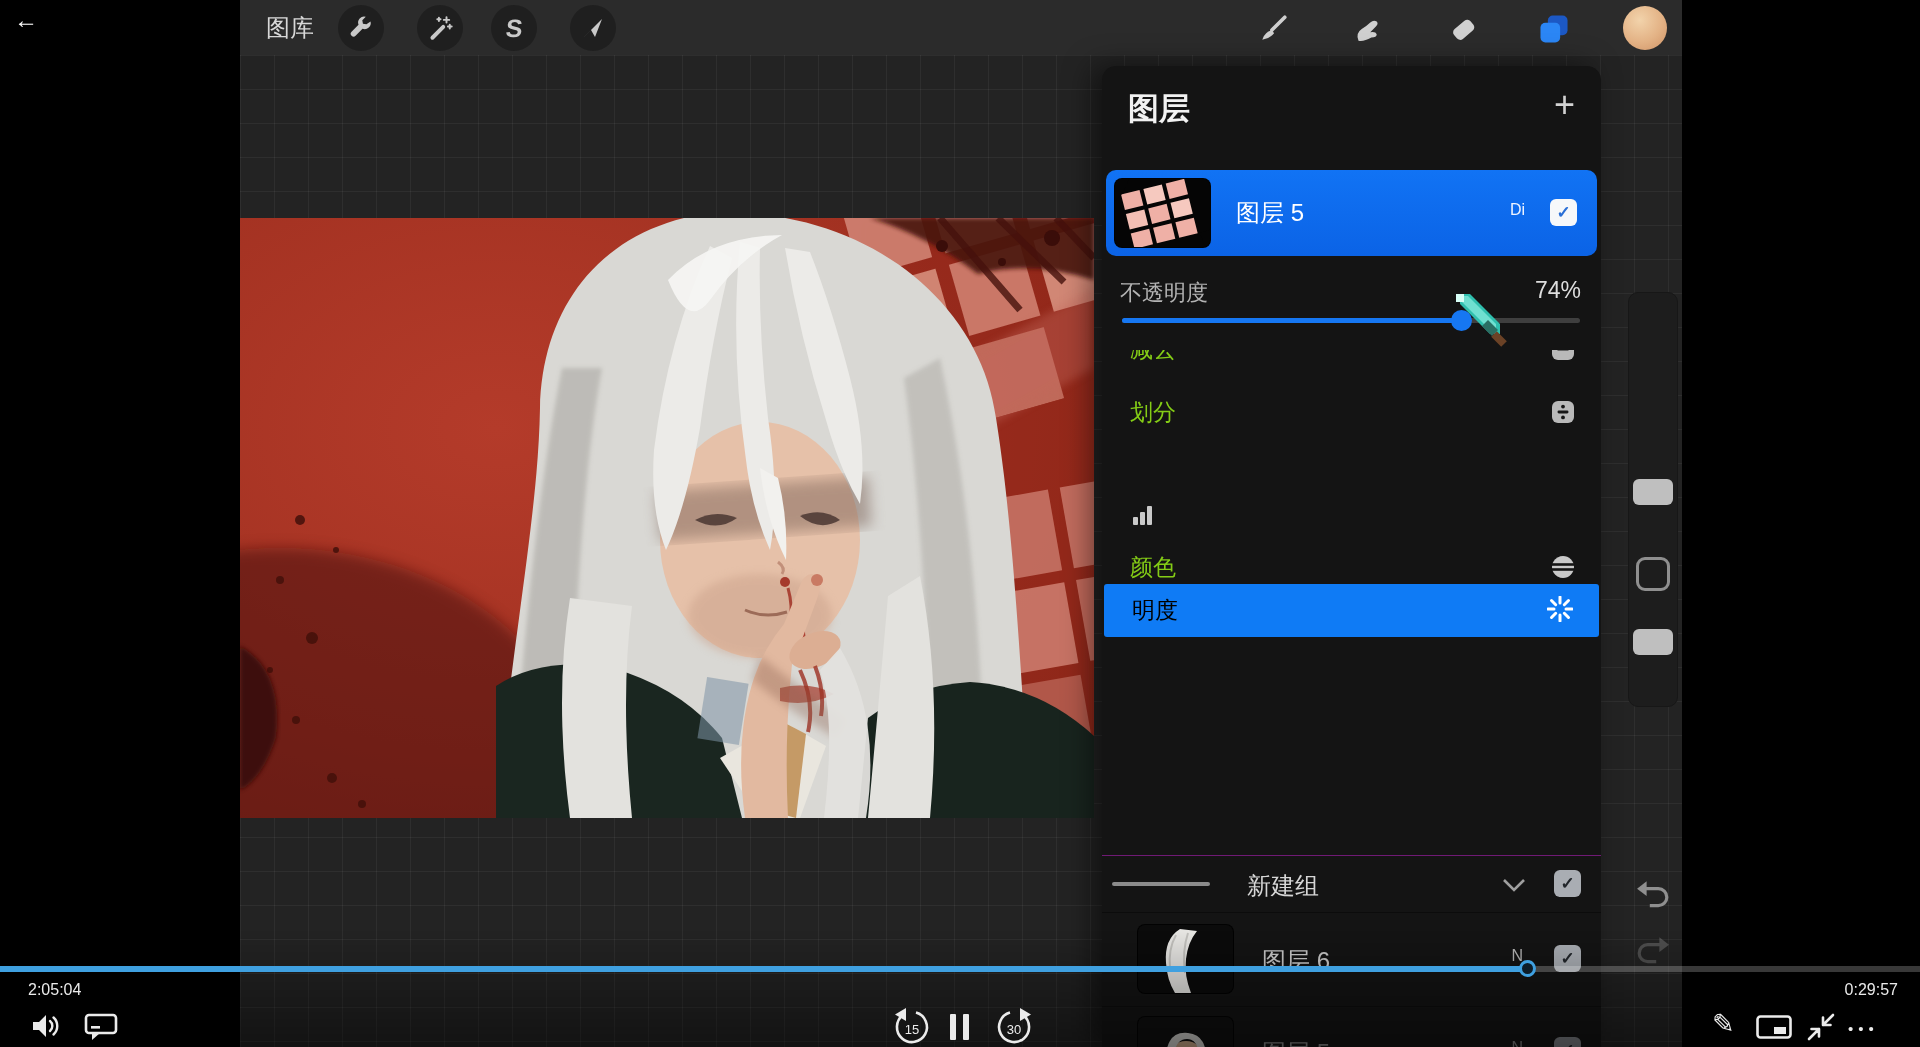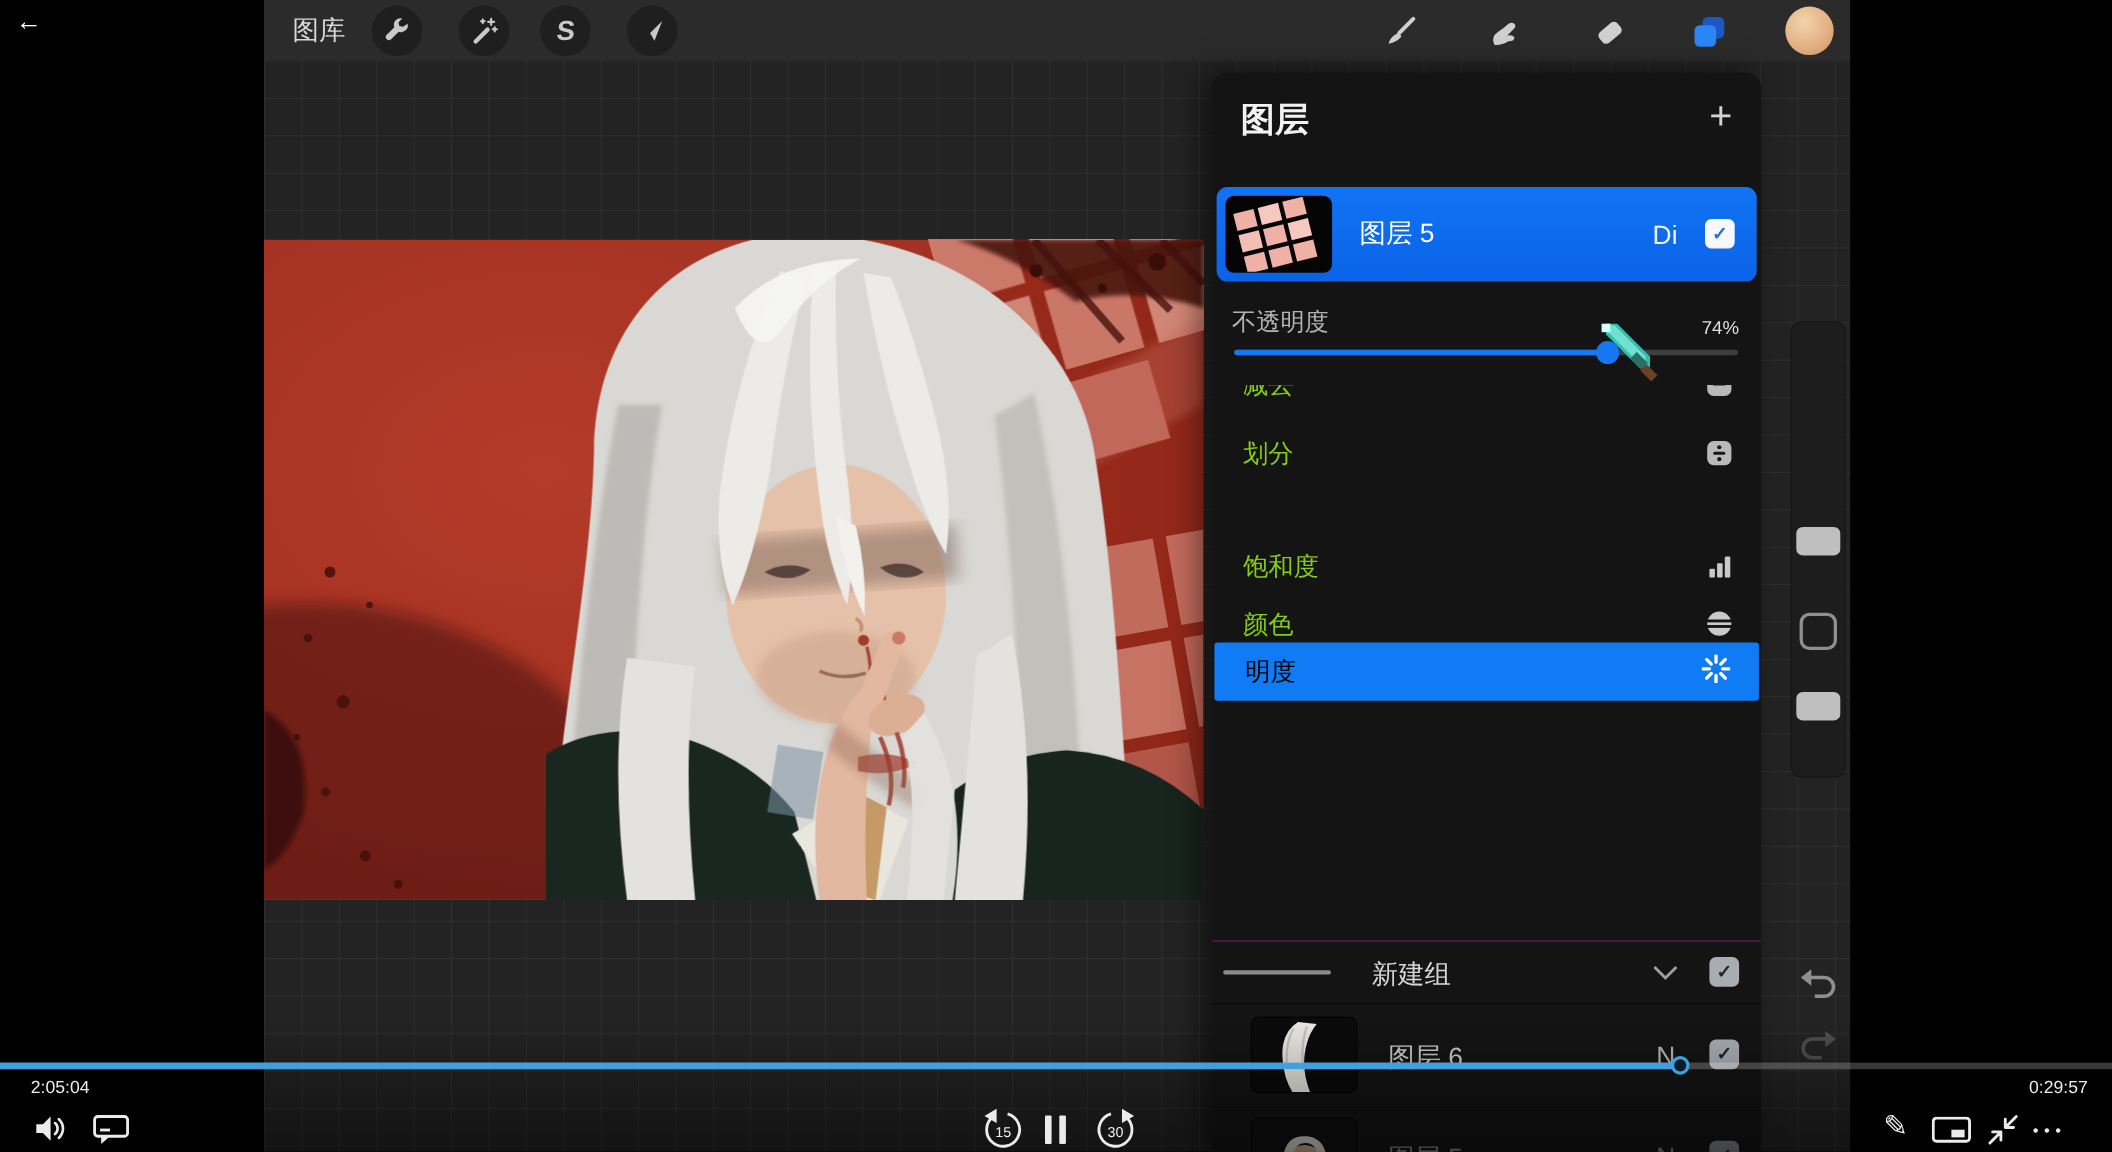--- a/index.html
+++ b/index.html
@@ -45,29 +45,29 @@
   .canvas-art { position:absolute; left:0; top:218px; width:854px; height:600px; overflow:hidden; background:#a63223; }
 
   
   .layers-panel { position:absolute; left:1102px; top:66px; width:499px; height:981px; background:#141414; border-radius:14px 14px 0 0; box-shadow:-10px 0 28px rgba(0,0,0,.5); overflow:hidden; z-index:10; }
   .panel-title { position:absolute; left:26px; top:22px; font-size:31px; font-weight:600; color:#f2f2f2; }
   .panel-add { position:absolute; right:26px; top:18px; font-size:36px; font-weight:300; color:#d2d2d2; cursor:pointer; }
 
   .sel-row { position:absolute; left:4px; top:104px; width:491px; height:86px; background:linear-gradient(180deg,#1173f4,#0b63e6); border-radius:10px; cursor:pointer; }
   .layer-thumb { position:absolute; left:8px; top:8px; width:97px; height:70px; border-radius:8px; background:#060606; overflow:hidden; border:1px solid rgba(0,0,0,.6); }
   .sel-row .layer-name { position:absolute; left:130px; top:0; height:86px; line-height:86px; font-size:24px; color:#fff; }
-  .blend-abbr { position:absolute; font-size:24px; color:#eef4ff; }
+  .blend-abbr { position:absolute; font-size:16px; color:#eef4ff; }
   .sel-row .blend-abbr { right:72px; top:31px; }
   .cbox { position:absolute; width:27px; height:27px; border-radius:6px; text-align:center; line-height:27px; font-size:17px; font-weight:bold; cursor:pointer; }
   .cbox.white { background:#f6f8fa; color:#2a6fd6; }
   .cbox.gray { background:#a9adb3; color:#22262b; }
   .sel-row .cbox { right:20px; top:29px; }
 
   .op-label { position:absolute; left:18px; top:212px; font-size:22px; color:#b3b3b3; }
-  .op-value { position:absolute; right:20px; top:211px; font-size:17px; color:#dedede;margin-top:12px; }
+  .op-value { position:absolute; right:20px; top:211px; font-size:23px; color:#dedede; }
   .slider { position:absolute; left:20px; top:252px; width:458px; height:5px; border-radius:3px; background:#3f3f3f; cursor:pointer; }
   .slider .fill { position:absolute; left:0; top:0; height:100%; border-radius:3px; background:#1677f2; }
   .slider .thumb { position:absolute; top:-8px; width:21px; height:21px; border-radius:50%; background:#1677f2; }
   .sword-cursor { position:absolute; left:352px; top:228px; width:54px; height:54px; z-index:20; pointer-events:none; }
 
   .blend-cut { position:absolute; left:0; top:284px; width:499px; height:26px; overflow:hidden; }
   .blend-cut .inner { position:absolute; left:0; top:-28px; width:100%; height:54px; }
   .blend-row { position:absolute; left:0; width:499px; height:52px; display:flex; align-items:center; padding:0 26px 0 28px; cursor:pointer; }
   .blend-row .lbl { font-size:23px; color:#84cc16; flex:1; }
   .blend-row .bicon { width:24px; height:24px; display:flex; align-items:center; justify-content:center; }
@@ -329,21 +329,20 @@
             <rect x="1" y="1" width="22" height="22" rx="6" fill="#b9b9b9"></rect>
             <rect x="6.5" y="10.6" width="11" height="2.8" rx="1.4" fill="#161616"></rect>
             <circle cx="12" cy="6.6" r="1.9" fill="#161616"></circle>
             <circle cx="12" cy="17.4" r="1.9" fill="#161616"></circle>
           </svg>
       </span>
     </div>
 
 
     <div class="blend-row" style="top:423px;">
-      <span class="lbl">饱和度</span>
       <span class="bicon">
         <svg width="24" height="24" viewBox="0 0 24 24">
             <g fill="#c9c9c9">
               <rect x="3" y="14" width="5" height="8" rx="1"></rect>
               <rect x="10" y="9" width="5" height="13" rx="1"></rect>
               <rect x="17" y="3" width="5" height="19" rx="1"></rect>
             </g>
           </svg>
       </span>
     </div>

